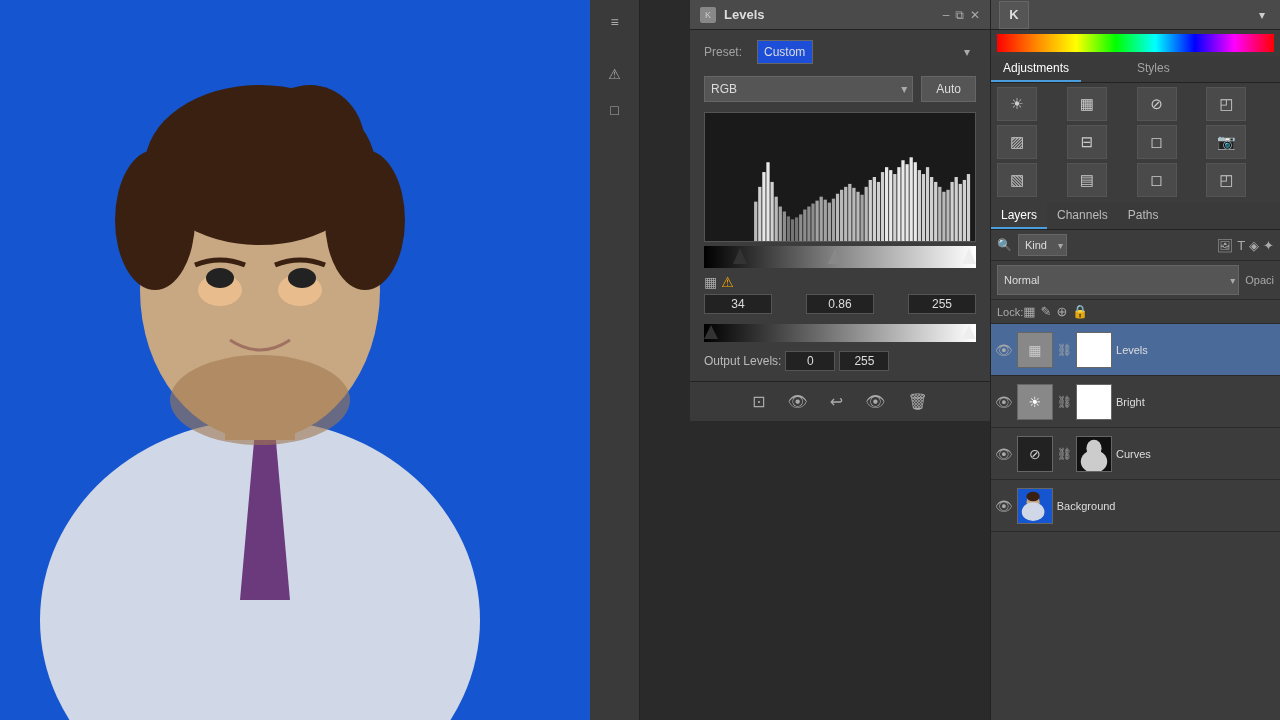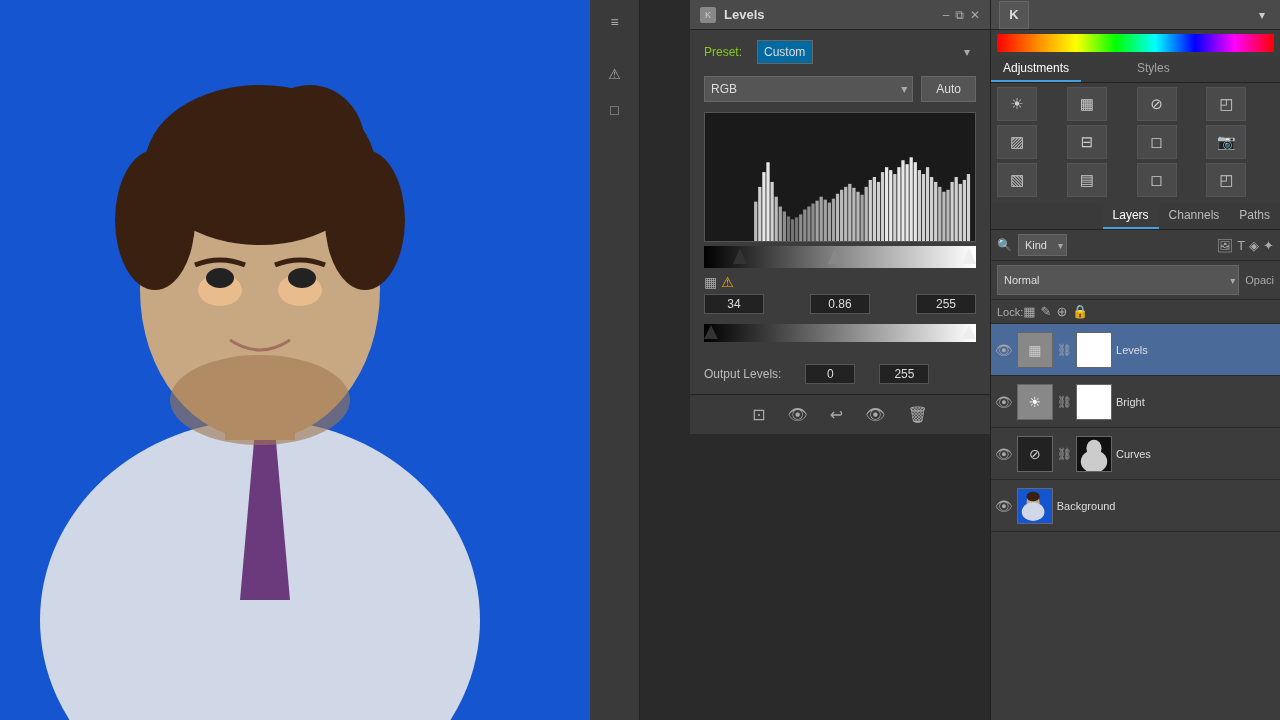--- a/index.html
+++ b/index.html
@@ -61,27 +61,27 @@
     }
 
     
     .preset-row {
       display: flex;
       align-items: center;
       gap: 8px;
       margin-bottom: 12px;
     }
     .preset-label {
-      color: #84cc16;
+      color: #a3a3a3;
       font-size: 12px;
       min-width: 45px;
     }
     .preset-select {
       flex: 1;
-      background: #0369a1;
+      background: #1d4ed8;
       border: 1px solid #666;
       color: #ddd;
       padding: 3px 6px;
       font-size: 12px;
       appearance: none;
       -webkit-appearance: none;
       cursor: pointer;
       height: 24px;
       position: relative;
     }
@@ -172,29 +172,29 @@
     .input-values-row {
       display: flex;
       justify-content: space-between;
       margin-bottom: 10px;
     }
     .level-input {
       background: #222;
       border: 1px solid #555;
       color: #ddd;
       text-align: center;
-      width: 60px;
+      width: 68px;
       padding: 2px 4px;
       font-size: 12px;
     }
     .output-values-row {
       display: flex;
       align-items: center;
-      gap: 24px;
-      margin-top: 22px;
+      gap: 4px;
+      margin-top: 9px;
     }
     .output-values-row .output-label-inline {
       color: #bbb;
       font-size: 12px;
     }
 
     
     .bottom-toolbar {
       background: #3a3a3a;
       border-top: 1px solid #222;
@@ -317,21 +317,20 @@
       display: flex;
       flex-direction: column;
       overflow: hidden;
     }
 
     
     .layers-tabs {
       display: flex;
       background: #3a3a3a;
       border-bottom: 1px solid #222;
-      justify-content: flex-end;
     }
     .layers-tab {
       padding: 5px 10px;
       font-size: 12px;
       cursor: pointer;
       color: #bbb;
       border-bottom: 2px solid transparent;
     }
     .layers-tab.active {
       color: #fff;

